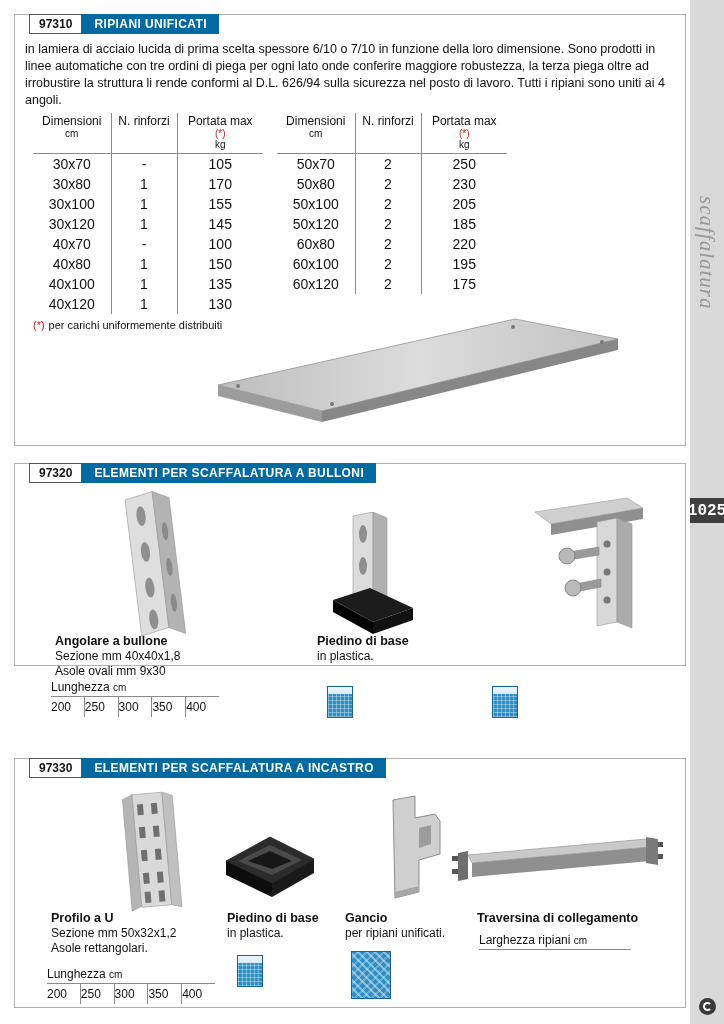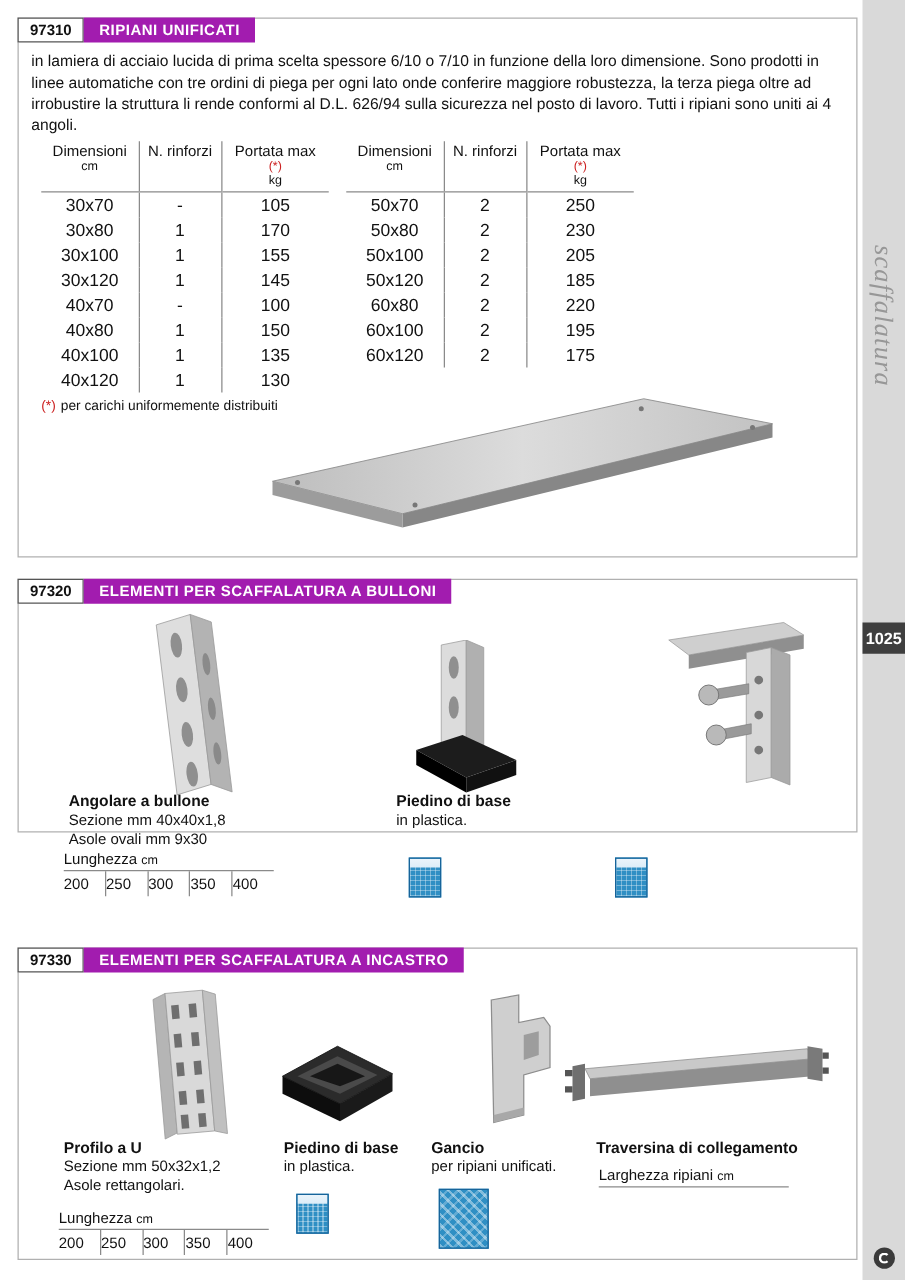--- a/index.html
+++ b/index.html
@@ -12,44 +12,44 @@
   
   .sidebar { position:absolute; top:0; right:0; width:34px; height:1024px; background:#d9d9d9; }
   .sidebar-label {
     position:absolute; top:196px; right:5px;
     writing-mode:vertical-rl;
     font-family:"Liberation Serif", serif; font-style:italic;
     font-size:21px; color:#979797; letter-spacing:1px;
   }
   .page-badge {
     position:absolute; top:498px; right:0; width:34px; height:25px;
-    background:#3f3f3f; color:#fff; font-weight:bold; font-size:13px;
-    display:flex; align-items:center; justify-content:center;
+    background:#3f3f3f; color:#fff; font-weight:bold; font-size:16px;
+    display:flex; align-items:center; justify-content:center;font-family:Liberation Mono, monospace;
   }
   .logo-circle {
     position:absolute; right:8px; bottom:9px; width:17px; height:17px;
     border-radius:50%; background:#3a3a3a;
     display:flex; align-items:center; justify-content:center;
   }
   .logo-circle .c-arc {
     width:9px; height:9px; border-radius:50%;
     border:2px solid #fff; border-right-color:transparent;
   }
   
   .section { position:absolute; left:14px; width:672px; border:1px solid #b0b0b0; background:#fff; }
   #sec1 { top:14px;  height:432px; }
   #sec2 { top:463px; height:203px; }
   #sec3 { top:758px; height:250px; }
-  .sec-head { display:flex; width:fit-content; height:20px; margin:-1px 0 6px -1px; }
+  .sec-head { display:flex; width:fit-content; height:20px; margin:-1px 0 6px -1px;padding-left:15px; }
   .sec-code {
     border:1px solid #555; background:#fff; font-weight:bold; font-size:12px;
     padding:0 9px; display:flex; align-items:center;
   }
   .sec-title {
-    background:#a21caf; color:#fff; font-weight:bold; font-size:12px;
+    background:#0369a1; color:#fff; font-weight:bold; font-size:12px;
     letter-spacing:0.4px; padding:0 12px; display:flex; align-items:center;
   }
   .desc { margin:7px 10px 0 10px; font-size:12.5px; line-height:1.36; }
   
   .spec-table { position:absolute; border-collapse:collapse; font-size:12px; }
   .t-left  { left:18px;  top:98px; }
   .t-right { left:262px; top:98px; }
   .spec-table th {
     font-weight:normal; text-align:center; vertical-align:top;
     padding:1px 6px 3px 6px; border-bottom:1px solid #8a8a8a; font-size:12px;

